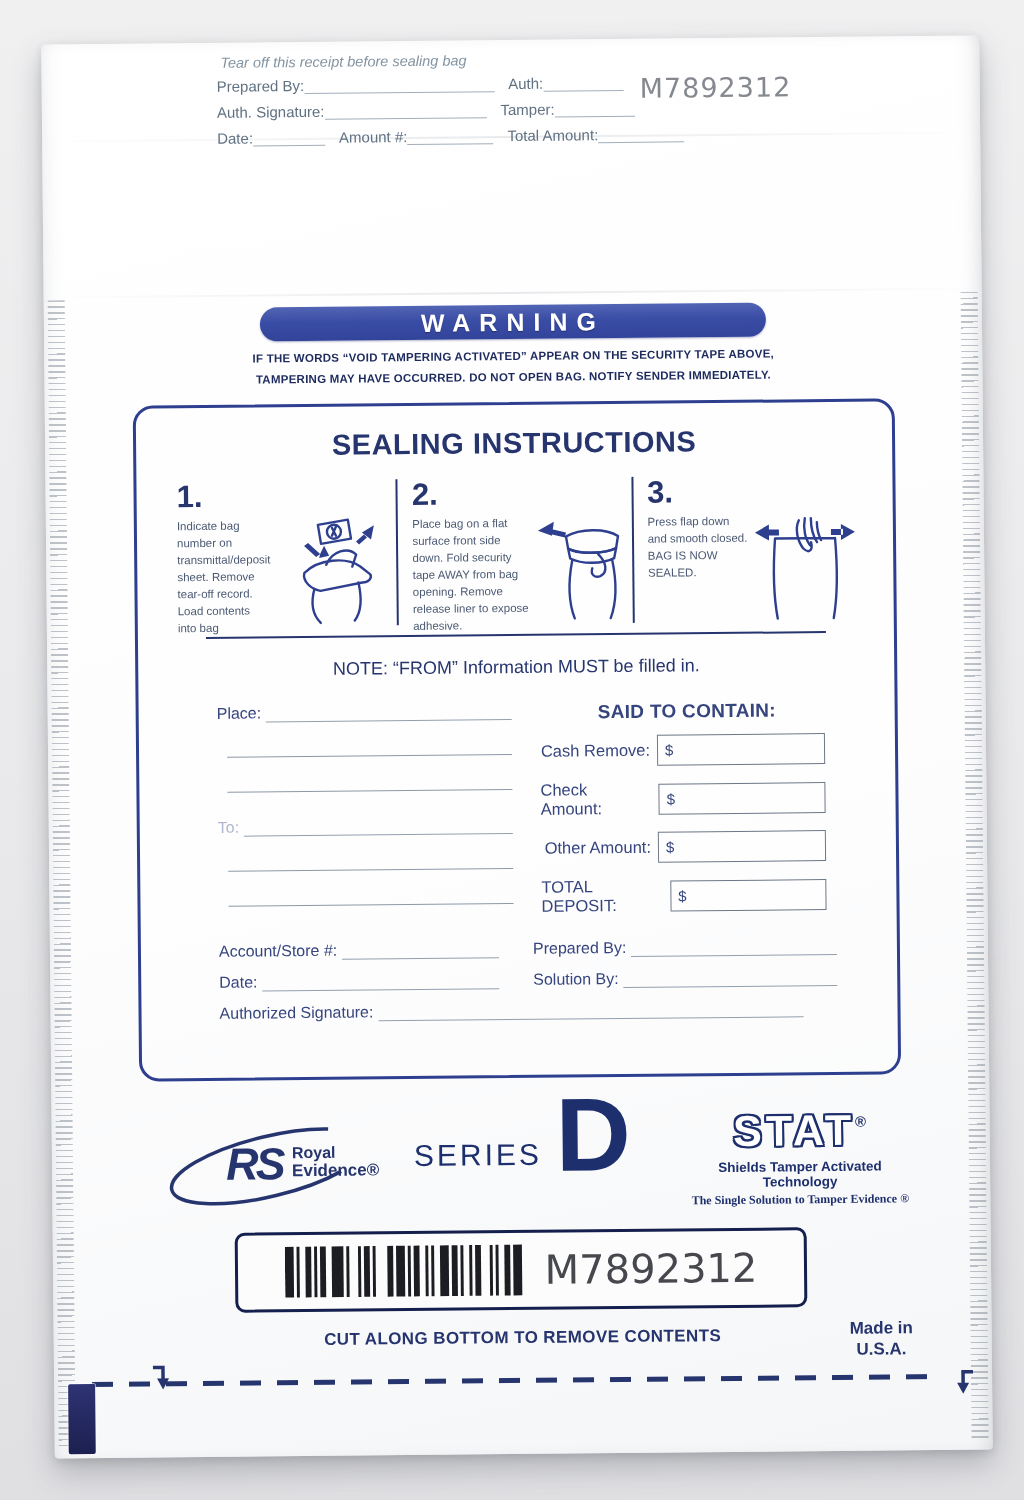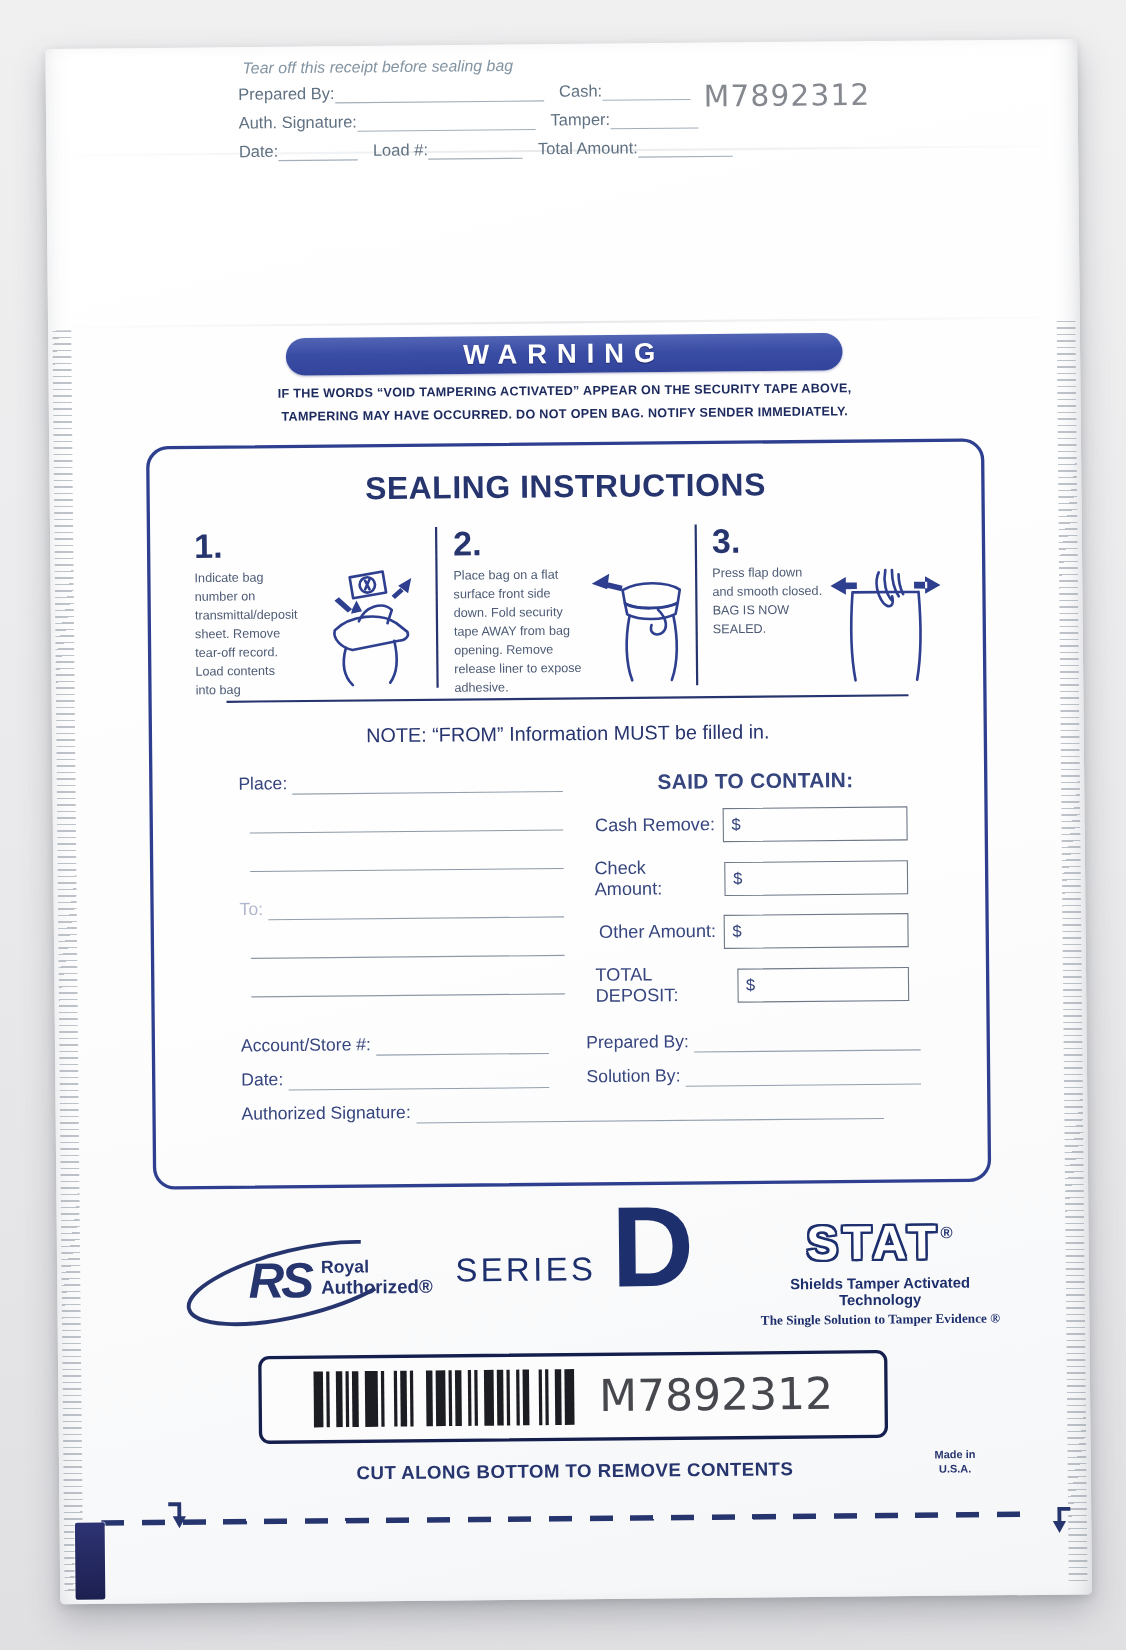--- a/index.html
+++ b/index.html
@@ -91,21 +91,21 @@
   .stat-sub2{font-family:"Liberation Serif",serif;font-size:12px;font-weight:600;margin-top:3px;}
   
   .barcode-label{position:absolute;left:182px;top:1190px;width:572px;height:80px;
     border:3.5px solid #141f4d;border-radius:10px;background:#fcfcfd;box-sizing:border-box;
     display:flex;align-items:center;justify-content:center;gap:20px;}
   .bc-serial{font-family:"DejaVu Sans",sans-serif;font-size:40px;color:#46484d;letter-spacing:0;}
   
   .cut-text{position:absolute;left:0;right:0;top:1288px;text-align:center;
     color:#27356f;font-size:17px;font-weight:700;letter-spacing:.4px;}
   .made-in{position:absolute;left:796px;top:1281px;text-align:center;color:#27356f;
-    font-size:10px;font-weight:600;line-height:1.25;}
+    font-size:17px;font-weight:600;line-height:1.25;}
   .dash-line{position:absolute;left:38px;top:1338px;width:848px;height:5px;
     background:repeating-linear-gradient(90deg,#27356f 0 21px,transparent 21px 37px);}
   .arrow{position:absolute;}
   .arrow.al{left:96px;top:1320px;}
   .arrow.ar{left:898px;top:1332px;}
   .tape-strip{position:absolute;left:14px;top:1340px;width:27px;height:70px;border-radius:2px;
     background:linear-gradient(180deg,#2e3374 0%,#262a63 45%,#1c2050 100%);
     box-shadow:0 0 0 1px rgba(255,255,255,.6);}
   .ink{stroke:#2e3f8f;stroke-width:2.4;fill:none;stroke-linecap:round;stroke-linejoin:round;}
   .inkfill{fill:#2e3f8f;}
@@ -118,33 +118,33 @@
     <div class="crease" style="top:96px"></div>
     <div class="crease" style="top:252px"></div>
     <div class="serr l"></div>
     <div class="serr r"></div>
 
     <section class="receipt">
       <div class="receipt-note">Tear off this receipt before sealing bag</div>
       <div class="r-row">
         <span>Prepared By:</span>
         <span class="line rline" style="width:190px"></span>
-        <span class="r-gap">Cash:</span>
+        <span class="r-gap">Auth:</span>
         <span class="line rline" style="width:80px"></span>
       </div>
       <div class="r-row">
         <span>Auth. Signature:</span>
         <span class="line rline" style="width:162px"></span>
         <span class="r-gap">Tamper:</span>
         <span class="line rline" style="width:80px"></span>
       </div>
       <div class="r-row">
         <span>Date:</span>
         <span class="line rline" style="width:72px"></span>
-        <span class="r-gap">Load #:</span>
+        <span class="r-gap">Amount #:</span>
         <span class="line rline" style="width:86px"></span>
         <span class="r-gap">Total Amount:</span>
         <span class="line rline" style="width:86px"></span>
       </div>
     </section>
     <div class="serial-top">M7892312</div>
 
     <div class="warning-band">
       <span>WARNING</span>
     </div>
@@ -275,21 +275,21 @@
       </div>
     </section>
 
     <div class="rs-logo">
       <svg width="250" height="100" viewBox="0 0 250 100">
         <ellipse cx="105" cy="52" rx="100" ry="30" fill="none" stroke="#27356f" stroke-width="3.5" stroke-dasharray="355 96" stroke-dashoffset="-40" transform="rotate(-13 105 52)"></ellipse>
       </svg>
       <span class="rs-mark">RS</span>
       <span class="rs-words">
         <div class="rs-w1">Royal</div>
-        <div class="rs-w2">Authorized®</div>
+        <div class="rs-w2">Evidence®</div>
       </span>
     </div>
     <div class="series">
       <span class="series-word">SERIES</span>
       <span class="series-letter">D</span>
     </div>
     <div class="stat">
       <div class="stat-word"><span>STAT</span><sup>®</sup></div>
       <div class="stat-sub1">Shields Tamper Activated Technology</div>
       <div class="stat-sub2">The Single Solution to Tamper Evidence ®</div>

